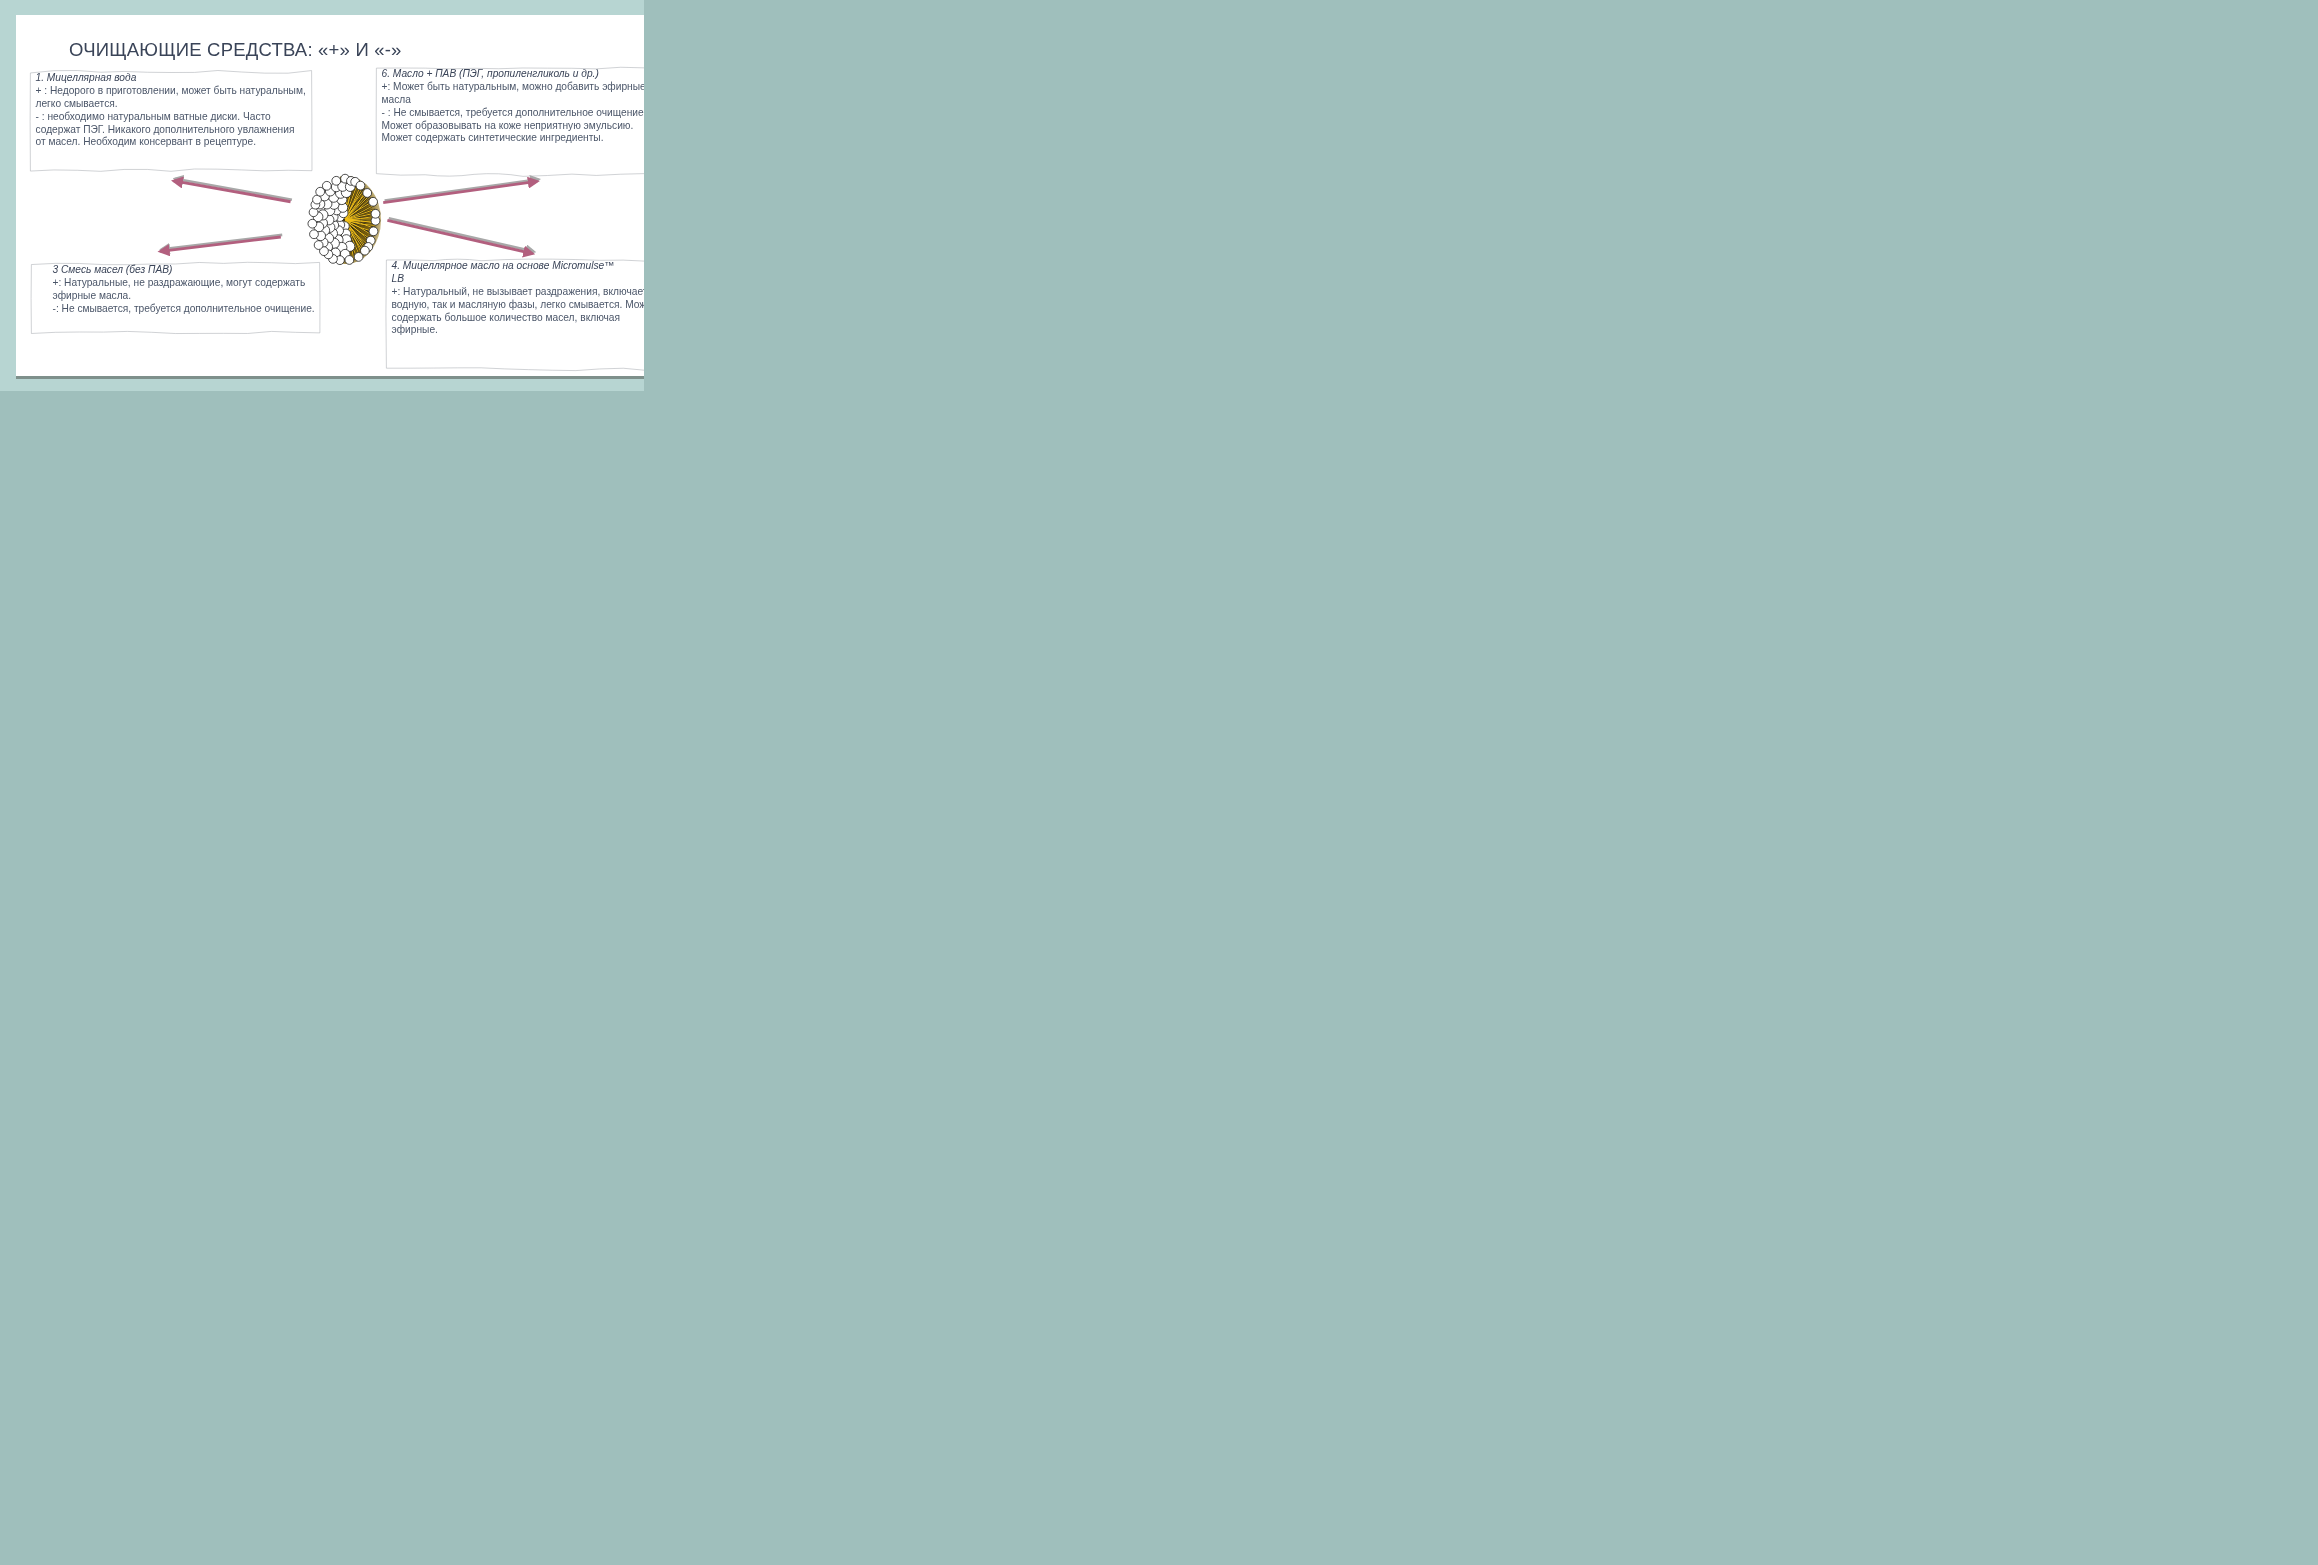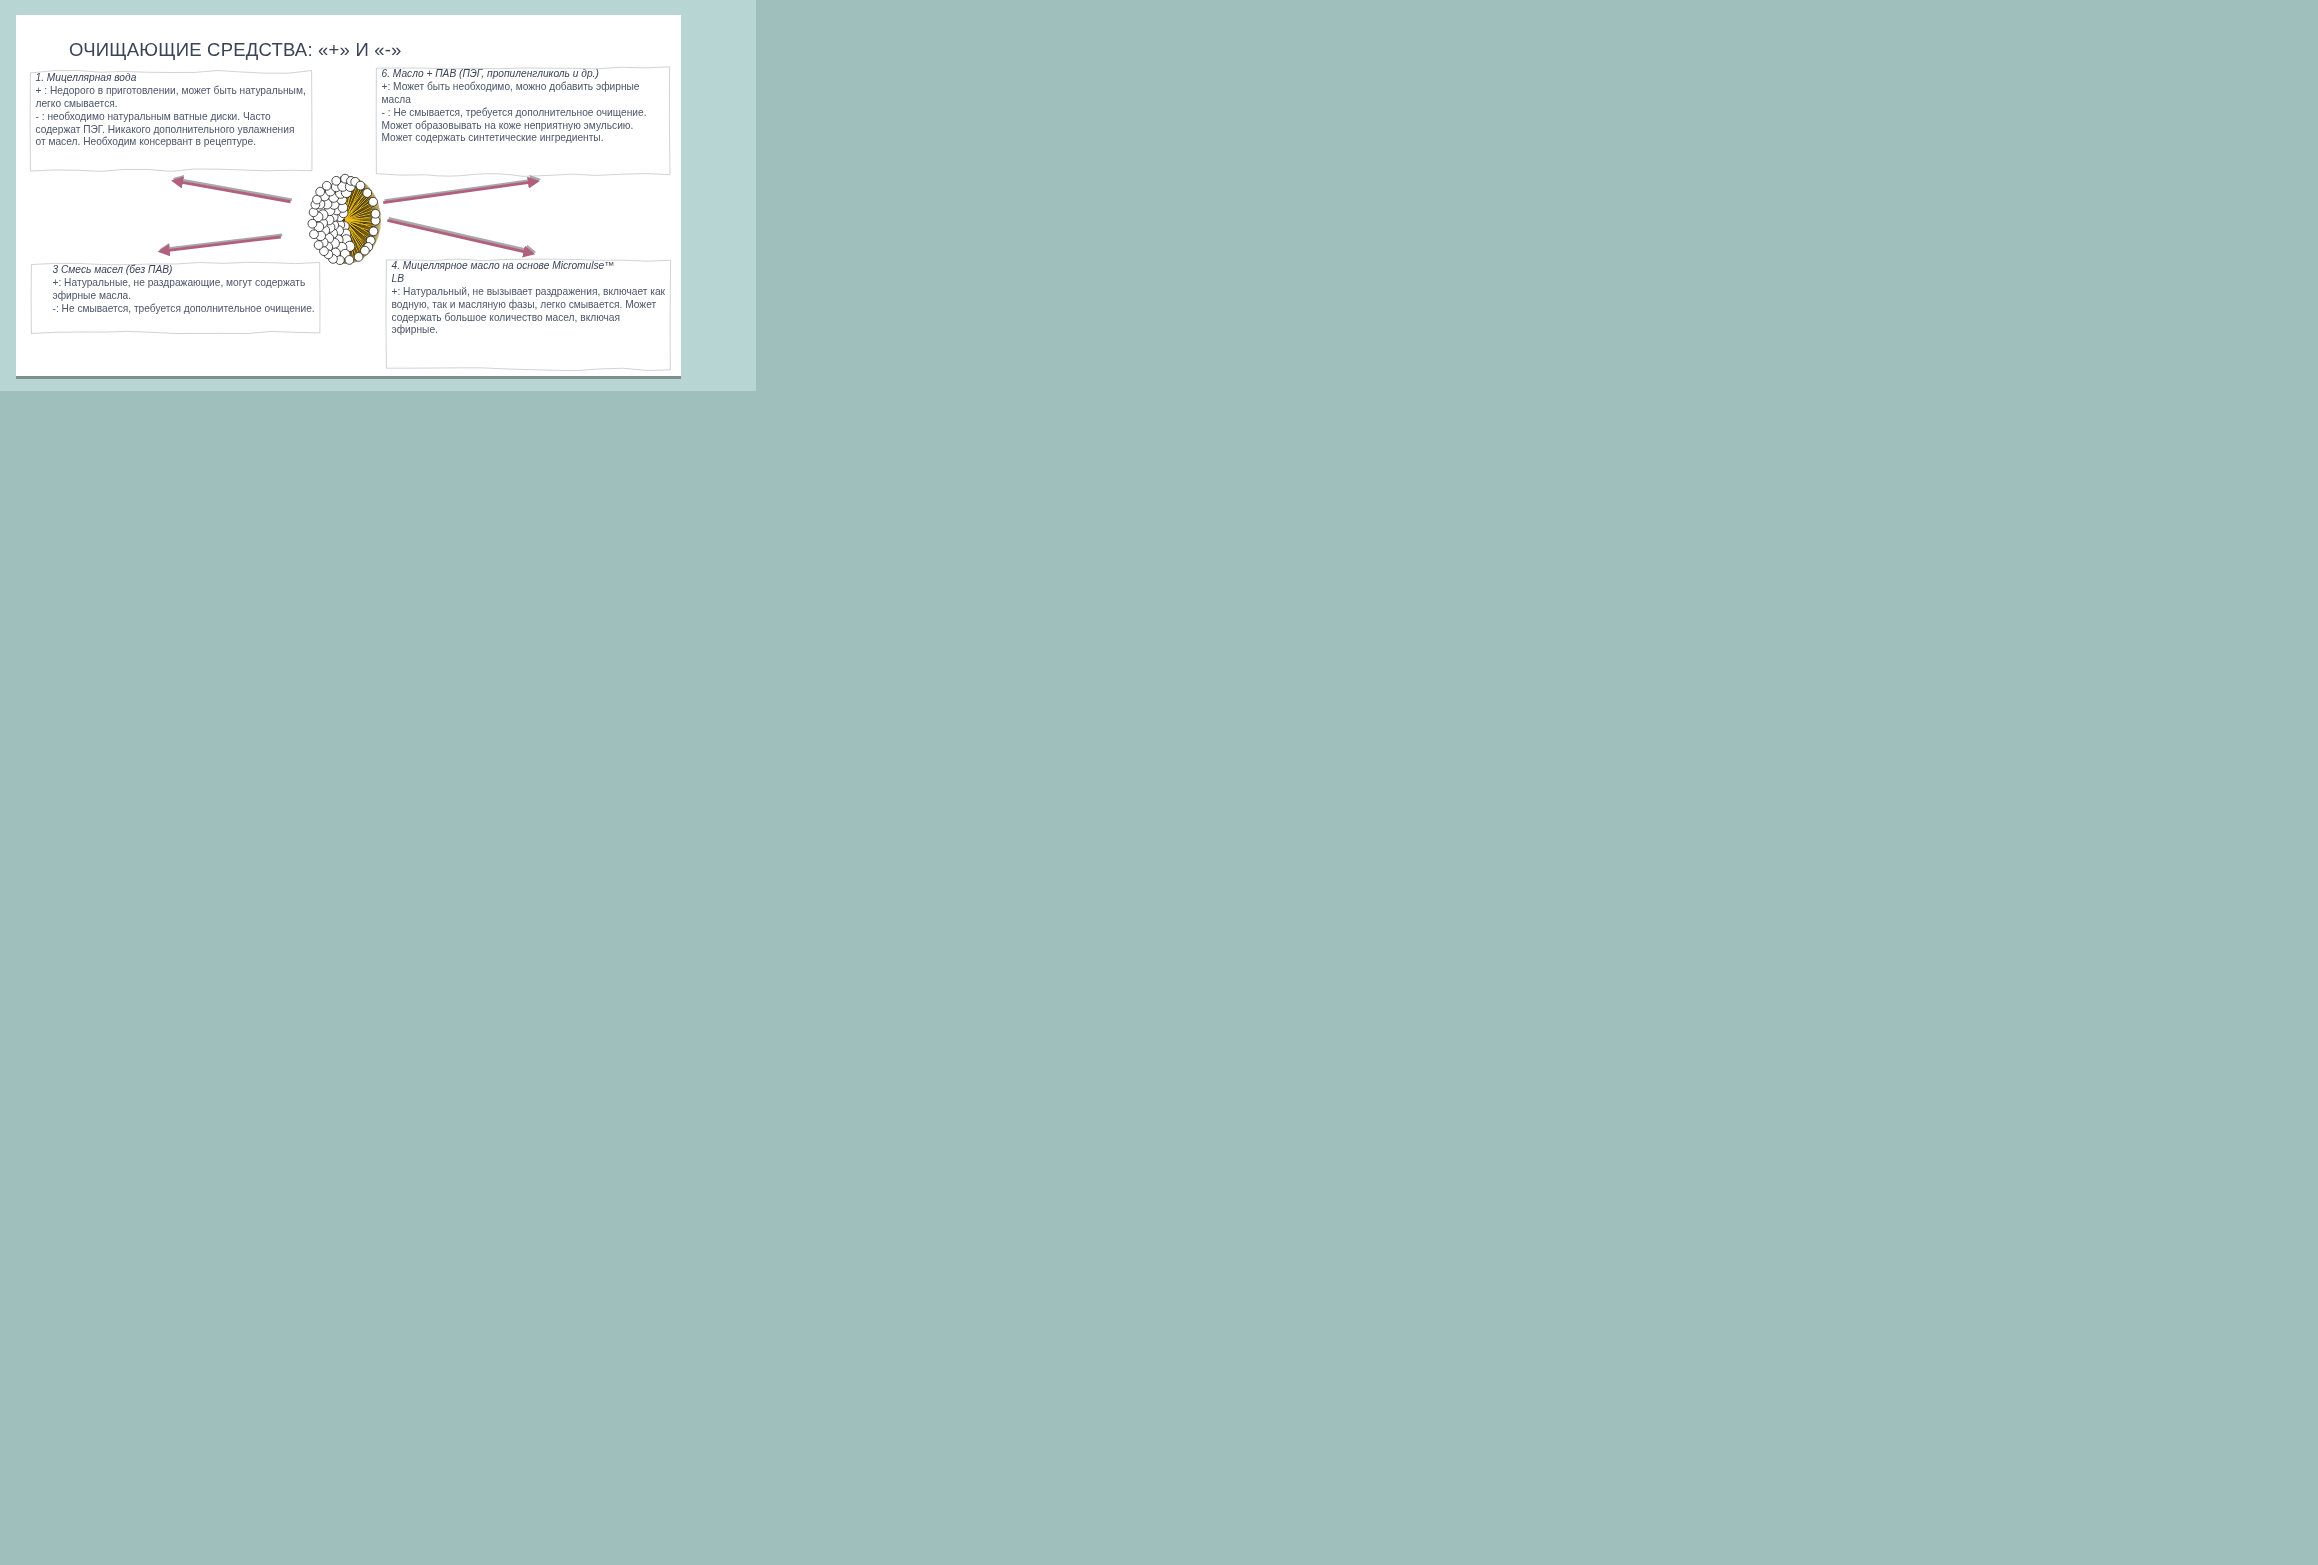--- a/index.html
+++ b/index.html
@@ -1,16 +1,16 @@
 <!DOCTYPE html>
 <html style="--background_teal: #b7d5d2; --slide_white: #ffffff; --bottom_strip: #7e908b; --title_text: #3a4458; --body_text: #4b5669; --frame_gray: #a3a7ab; --arrow_pink: #b25f7e; --arrow_gray: #a8a8a8; --micelle_yellow: #f0be17; --micelle_dark: #4a3a06; --micelle_outline: #1f1f1f;font-size:7.4px"><head>
 <meta charset="utf-8">
 <style>
   html,body{margin:0;padding:0;background:#9fbfbc;}
-  .canvas{position:relative;width:756px;height:391px;overflow:hidden;
+  .canvas{position:relative;width:644px;height:391px;overflow:hidden;
           background:var(--background_teal,#b7d5d2);
           font-family:"Liberation Sans","DejaVu Sans",sans-serif;}
   .slide{position:absolute;left:16px;top:15px;width:665px;height:361px;
          background:var(--slide_white,#fff);}
   .bottom-strip{position:absolute;left:16px;top:376px;width:665px;height:2.8px;
          background:var(--bottom_strip,#7e908b);}
   .title{position:absolute;left:69px;top:27px;z-index:3;
          font-size:18.5px;font-weight:400;letter-spacing:0.2px;
          color:var(--title_text,#3a4458);white-space:nowrap;}
   .note{position:absolute;z-index:2;font-size:10.2px;line-height:1.26;
@@ -42,21 +42,21 @@
       <div class="para">- : необходимо натуральным ватные диски. Часто содержат ПЭГ. Никакого дополнительного увлажнения от масел. Необходим консервант в рецептуре.</div>
     </div>
   <svg class="frame" width="284" height="106" viewBox="0 0 612 228">
         <path d="M 3 10.457935190435819 Q 53.5 3.3 104.0 5.2 Q 154.5 11.6 205.0 7.2 Q 255.5 9.6 306.0 9.5 Q 356.5 11.3 407.0 5.2 Q 457.5 8.7 508.0 10.9 Q 558.5 13.8 609.0 5.3 Q 609.8 114.0 609.8 221.1 Q 558.5 219.1 508.0 221.4 Q 457.5 219.3 407.0 217.8 Q 356.5 214.8 306.0 222.4 Q 255.5 216.4 205.0 218.4 Q 154.5 225.6 104.0 220.2 Q 53.5 217.8 3.0 221.9 Q 1.9 114.0 3 10.5" fill="none" stroke="#a3a7ab" stroke-width="1.1"></path>
       </svg>
     </div>
 
   <div class="note" id="box2">
     <div class="txt">
       <div class="hd">6. Масло + ПАВ (ПЭГ, пропиленгликоль и др.)</div>
-      <div class="para">+: Может быть необходимо, можно добавить эфирные масла</div>
+      <div class="para">+: Может быть натуральным, можно добавить эфирные масла</div>
       <div class="para">- : Не смывается, требуется дополнительное очищение. Может образовывать на коже неприятную эмульсию. Может содержать синтетические ингредиенты.</div>
     </div>
   <svg class="frame" width="296" height="115" viewBox="0 0 639 247">
         <path d="M 3 8.258443347331195 Q 55.8 7.8 108.5 8.3 Q 161.3 11.4 214.0 8.6 Q 266.8 10.9 319.5 8.0 Q 372.3 8.4 425.0 8.6 Q 477.8 12.3 530.5 6.4 Q 583.3 9.6 636.0 5.5 Q 634.6 123.5 636.9 238.3 Q 583.3 234.1 530.5 237.3 Q 477.8 242.7 425.0 237.1 Q 372.3 240.7 319.5 241.9 Q 266.8 233.1 214.0 237.6 Q 161.3 244.8 108.5 238.5 Q 55.8 241.3 3.0 236.1 Q 2.1 123.5 3 8.3" fill="none" stroke="#a3a7ab" stroke-width="1.1"></path>
       </svg>
     </div>
 
   <div class="note" id="box3">
     <div class="txt">
       <div class="hd">3 Смесь масел (без ПАВ)</div>

